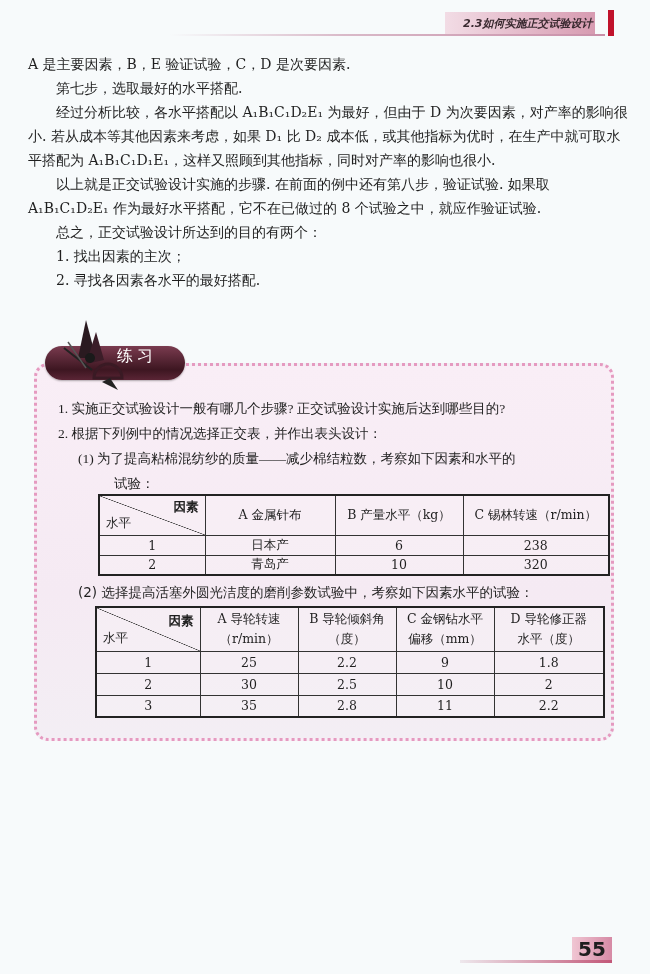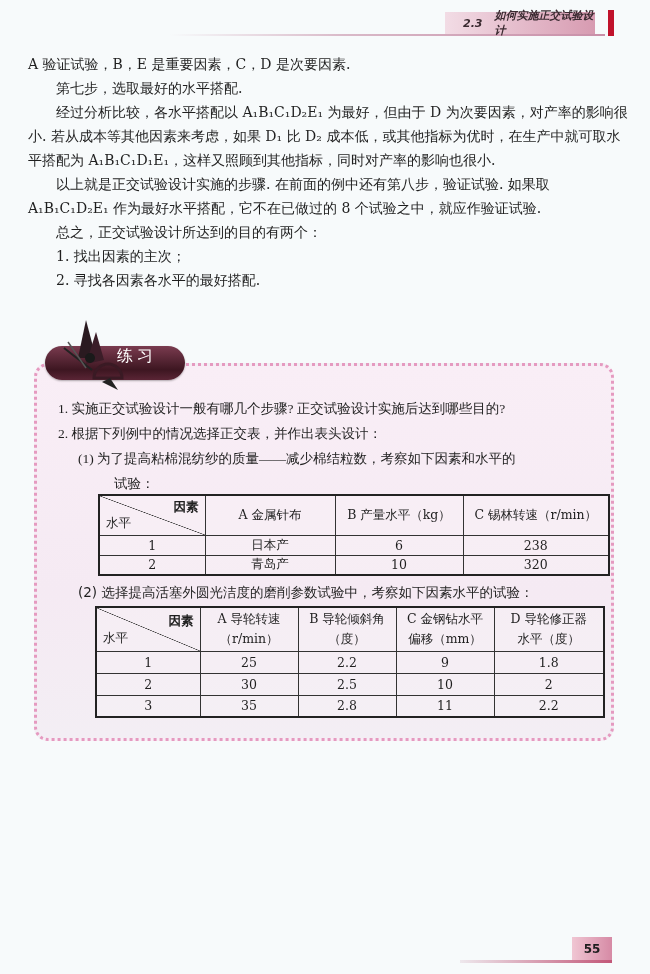--- a/index.html
+++ b/index.html
@@ -16,21 +16,21 @@
     .header-line {
       position: absolute; left: 170px; top: 34px; width: 435px; height: 2px;
       background: linear-gradient(to right, rgba(220,190,205,0) 0%, #d9b9c8 40%, #c98fa8 100%);
     }
     .header-tab {
       position: absolute; left: 445px; top: 12px; width: 150px; height: 22px;
       background: linear-gradient(to right, #f2dce5, #d79bb1);
       display: flex; align-items: center; padding-left: 18px;
       font-family: "DejaVu Sans", sans-serif; font-size: 11px; font-style: italic; font-weight: bold; color: #3a2a30;
     }
-    .header-tab .sec { margin-right: 12px; }
+    .header-tab .sec { }
     .header-mark {
       position: absolute; left: 608px; top: 10px; width: 6px; height: 26px; background: #c0122b;
     }
 
     
     .text {
       position: absolute; left: 28px; top: 52px; width: 600px;
       font-size: 14px; line-height: 24px; color: #1f1f1f;
     }
     .text p { margin: 0; }
@@ -90,38 +90,38 @@
     .t2 tr.head td { height: 44px; line-height: 20px; }
 
     
     .footer-line {
       position: absolute; left: 460px; top: 960px; width: 152px; height: 3px;
       background: linear-gradient(to right, rgba(200,160,180,0.2), #c25778);
     }
     .footer-num {
       position: absolute; left: 572px; top: 937px; width: 40px; height: 23px;
       background: linear-gradient(to right, #f0c6d3, #d68aa5);
-      font-family: "DejaVu Sans", sans-serif; font-weight: bold; font-size: 12px; color: #1e1e1e;
+      font-family: "DejaVu Sans", sans-serif; font-weight: bold; font-size: 20px; color: #1e1e1e;
       display: flex; align-items: center; justify-content: center;
     }
   </style>
 </head>
 <body>
 
 <div class="page">
 
   <div class="header-line"></div>
   <div class="header-tab">
     <span class="sec">2.3</span>
     <span>如何实施正交试验设计</span>
   </div>
   <div class="header-mark"></div>
 
   <div class="text">
-    <p>A 验证试验，B，E 是重要因素，C，D 是次要因素.</p>
+    <p>A 是主要因素，B，E 验证试验，C，D 是次要因素.</p>
     <p class="indent">第七步，选取最好的水平搭配.</p>
     <p class="indent">经过分析比较，各水平搭配以 A₁B₁C₁D₂E₁ 为最好，但由于 D 为次要因素，对产率的影响很小. 若从成本等其他因素来考虑，如果 D₁ 比 D₂ 成本低，或其他指标为优时，在生产中就可取水平搭配为 A₁B₁C₁D₁E₁，这样又照顾到其他指标，同时对产率的影响也很小.</p>
     <p class="indent">以上就是正交试验设计实施的步骤. 在前面的例中还有第八步，验证试验. 如果取 A₁B₁C₁D₂E₁ 作为最好水平搭配，它不在已做过的 8 个试验之中，就应作验证试验.</p>
     <p class="indent">总之，正交试验设计所达到的目的有两个：</p>
     <p class="list">1. 找出因素的主次；</p>
     <p class="list">2. 寻找各因素各水平的最好搭配.</p>
   </div>
 
   <div class="ex-box"></div>
 

